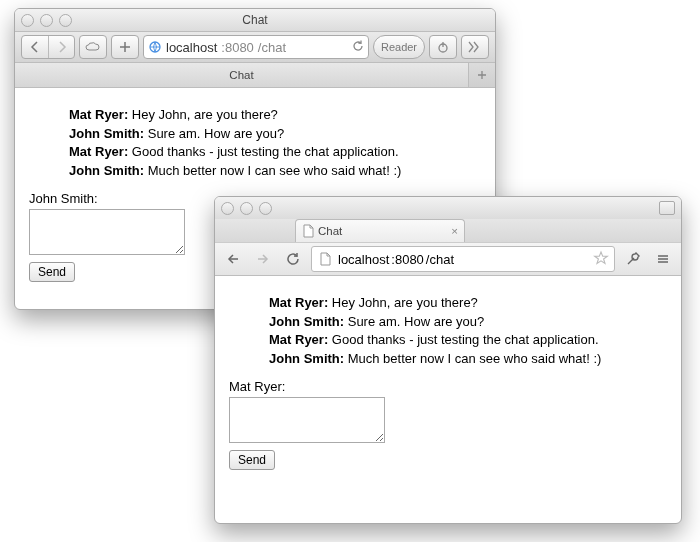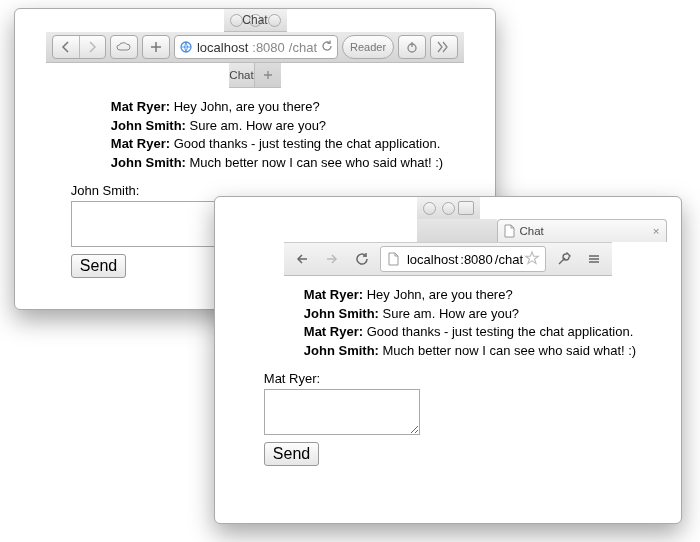--- a/index.html
+++ b/index.html
@@ -24,21 +24,20 @@
   }
   .window {
     position: absolute;
     background: #fff;
     border: 1px solid #aaa;
     border-radius: 6px;
     box-shadow: 0 10px 25px var(--shadow);
     display: flex;
     flex-direction: column;
     overflow: hidden;
-    align-items: center;
   }
   .titlebar {
     height: 22px;
     background: linear-gradient(#f2f2f2, #dcdcdc);
     border-bottom: 1px solid #bdbdbd;
     display: flex;
     align-items: center;
     padding: 0 6px;
     position: relative;
   }
@@ -146,21 +145,21 @@
     background: linear-gradient(#e8e8e8, #d6d6d6);
     border-right: 1px solid #bdbdbd;
   }
   .tab-plus {
     width: 26px;
     height: 100%;
     display:flex;align-items:center;justify-content:center;
     color:#777;
   }
   .content {
-    padding: 10px 10px 10px 14px;
+    padding: 18px 10px 10px 14px;
     background: #fff;
     overflow: auto;
   }
   .messages {
     margin: 0 0 12px 40px;
     line-height: 1.35;
   }
   .messages div { margin-bottom: 1px; }
   .messages b { font-weight: bold; }
   .composer label {
@@ -170,21 +169,21 @@
   .composer textarea {
     width: 150px;
     height: 40px;
     resize: both;
     font-family: inherit;
     border: 1px solid #aaa;
     background: #fff;
   }
   .composer button {
     margin-top: 4px;
-    font-size: 16px;
+    font-size: 12px;
     padding: 2px 8px;
     border: 1px solid #999;
     border-radius: 3px;
     background: linear-gradient(#fdfdfd,#e6e6e6);
   }
 
   
   .chrome-tab-row {
     height: 23px;
     background: linear-gradient(#e6e6e6,#d8d8d8);

